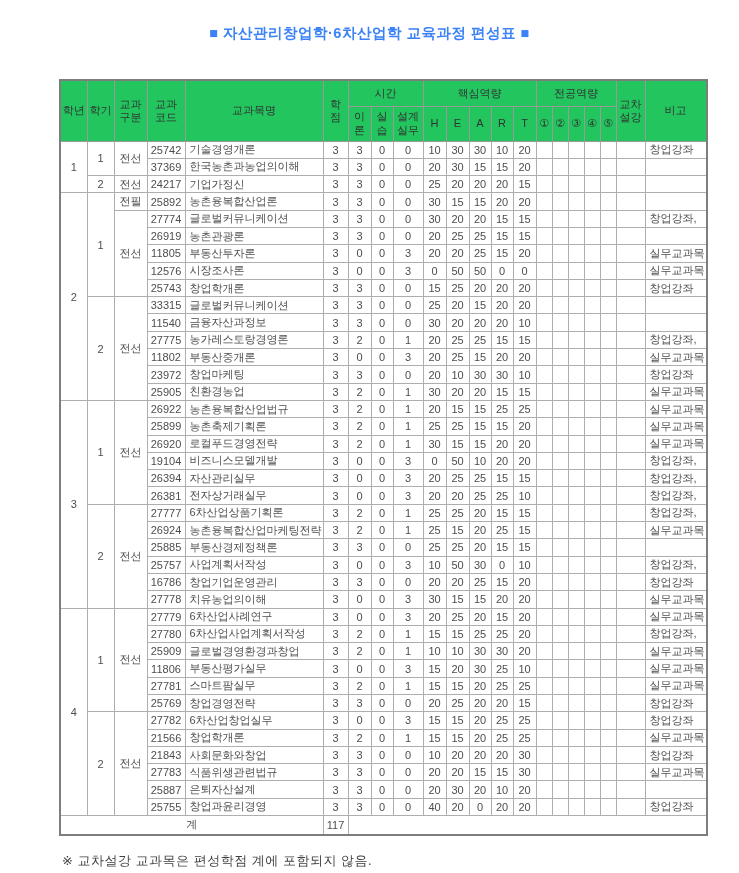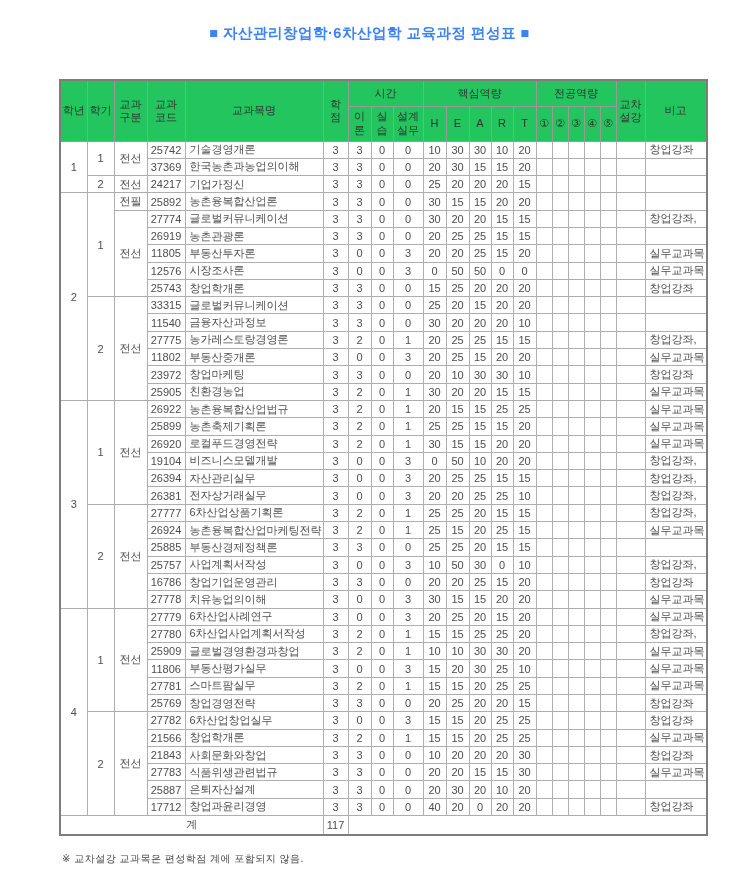--- a/index.html
+++ b/index.html
@@ -27,21 +27,21 @@
   thead th {
     background:#22c55e; font-weight:normal; color:#333333;
     white-space:pre-line; line-height:1.2;
     border-color:#9a9a9a;
   }
   tr.h1 th { height:26px; }
   tr.h2 th { height:35px; }
   tbody td { height:17.3px; color:#4d4d4d; }
   .c-name, .c-remark { text-align:left; padding-left:4px; }
   tfoot td { height:19px; border-top:1px solid #7d7d7d; border-bottom:2px solid #7d7d7d; }
-  .footnotes { margin:16px 0 0 62px; font-size:10px; color:#3f3f3f; }
+  .footnotes { margin:16px 0 0 62px; font-size:13px; color:#3f3f3f; }
   .footnotes .fn { margin-bottom:11px; letter-spacing:0.5px; }
 </style>
 </head>
 <body>
 
 <div class="page-title">■  자산관리창업학·6차산업학  교육과정  편성표  ■</div>
 
 <table class="curriculum">
   <colgroup>
     <col style="width:27px">
@@ -879,21 +879,21 @@
         <td class="c-T">20</td>
         <td class="c-m1"></td>
         <td class="c-m2"></td>
         <td class="c-m3"></td>
         <td class="c-m4"></td>
         <td class="c-m5"></td>
         <td class="c-cross"></td>
         <td class="c-remark"></td>
       </tr>
       <tr>
-        <td class="c-code">17712</td>
+        <td class="c-code">25755</td>
         <td class="c-name">창업과윤리경영</td>
         <td class="c-credits">3</td>
         <td class="c-theory">3</td>
         <td class="c-practice">0</td>
         <td class="c-design">0</td>
         <td class="c-H">40</td>
         <td class="c-E">20</td>
         <td class="c-A">0</td>
         <td class="c-R">20</td>
         <td class="c-T">20</td>

